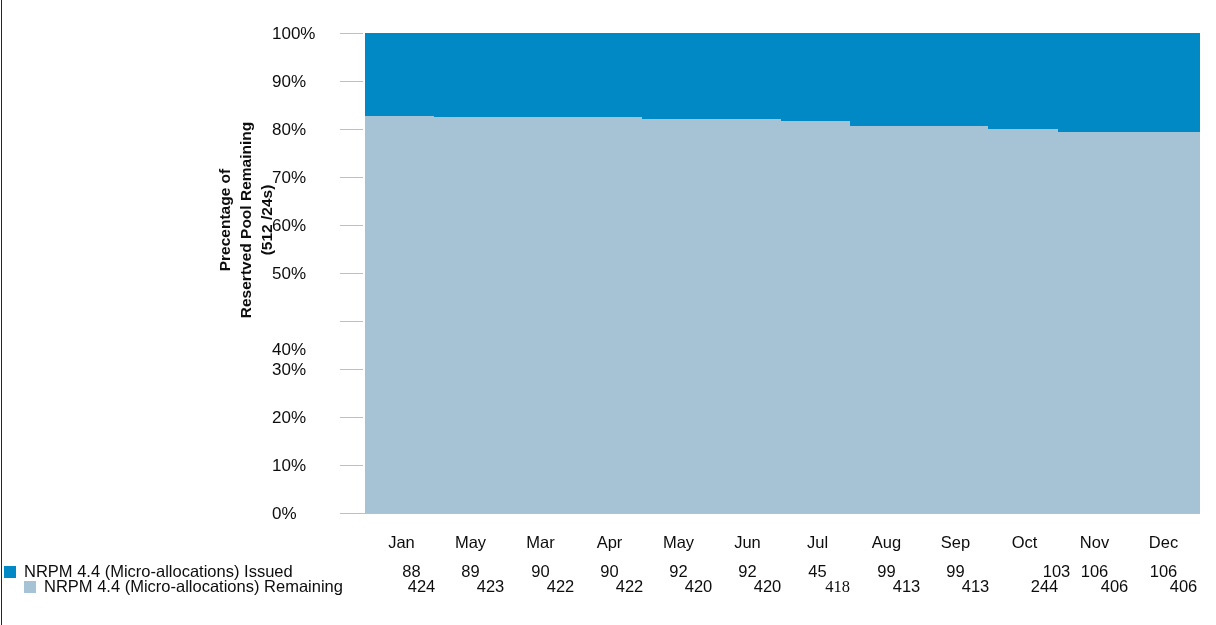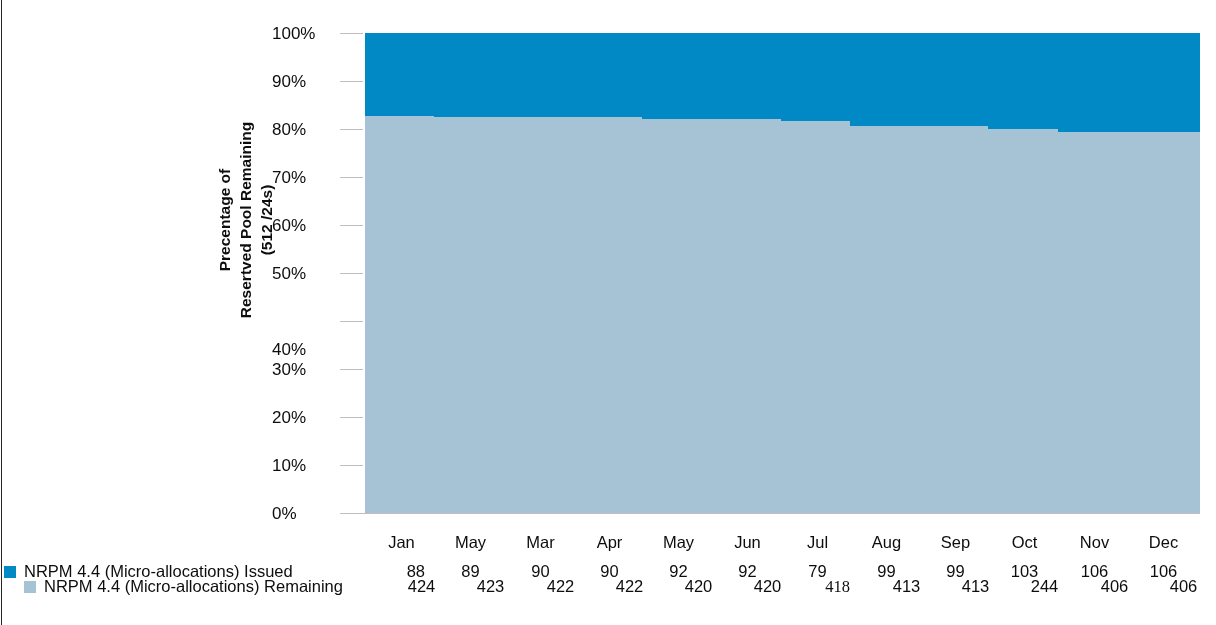--- a/index.html
+++ b/index.html
@@ -220,30 +220,30 @@
           <div class="cell" style="left: 988px;">Oct</div>
           <div class="cell" style="left: 1058px;">Nov</div>
           <div class="cell" style="left: 1127px;">Dec</div>
         </div>
     </div>
 
     <div class="tbl-row row-issued">
       <span class="swatch sw-issued"></span>
       <span class="row-label">NRPM 4.4 (Micro-allocations) Issued</span>
       <div id="issued-cells">
-          <div class="cell" style="left: 352px; text-align: right;">88</div>
+          <div class="cell" style="left: 375px;">88</div>
           <div class="cell" style="left: 434px;">89</div>
           <div class="cell" style="left: 504px;">90</div>
           <div class="cell" style="left: 573px;">90</div>
           <div class="cell" style="left: 642px;">92</div>
           <div class="cell" style="left: 711px;">92</div>
-          <div class="cell" style="left: 781px;">79</div>
+          <div class="cell" style="left: 781px;">45</div>
           <div class="cell" style="left: 850px;">99</div>
           <div class="cell" style="left: 919px;">99</div>
-          <div class="cell" style="left: 988px;">103</div>
+          <div class="cell" style="left: 1020px;">103</div>
           <div class="cell" style="left: 1058px;">106</div>
           <div class="cell" style="left: 1127px;">106</div>
         </div>
     </div>
 
     <div class="tbl-row row-remaining">
       <span class="swatch sw-remaining"></span>
       <span class="row-label">NRPM 4.4 (Micro-allocations) Remaining</span>
       <div id="remaining-cells">
           <div class="cell" style="left: 365px;">424</div>

